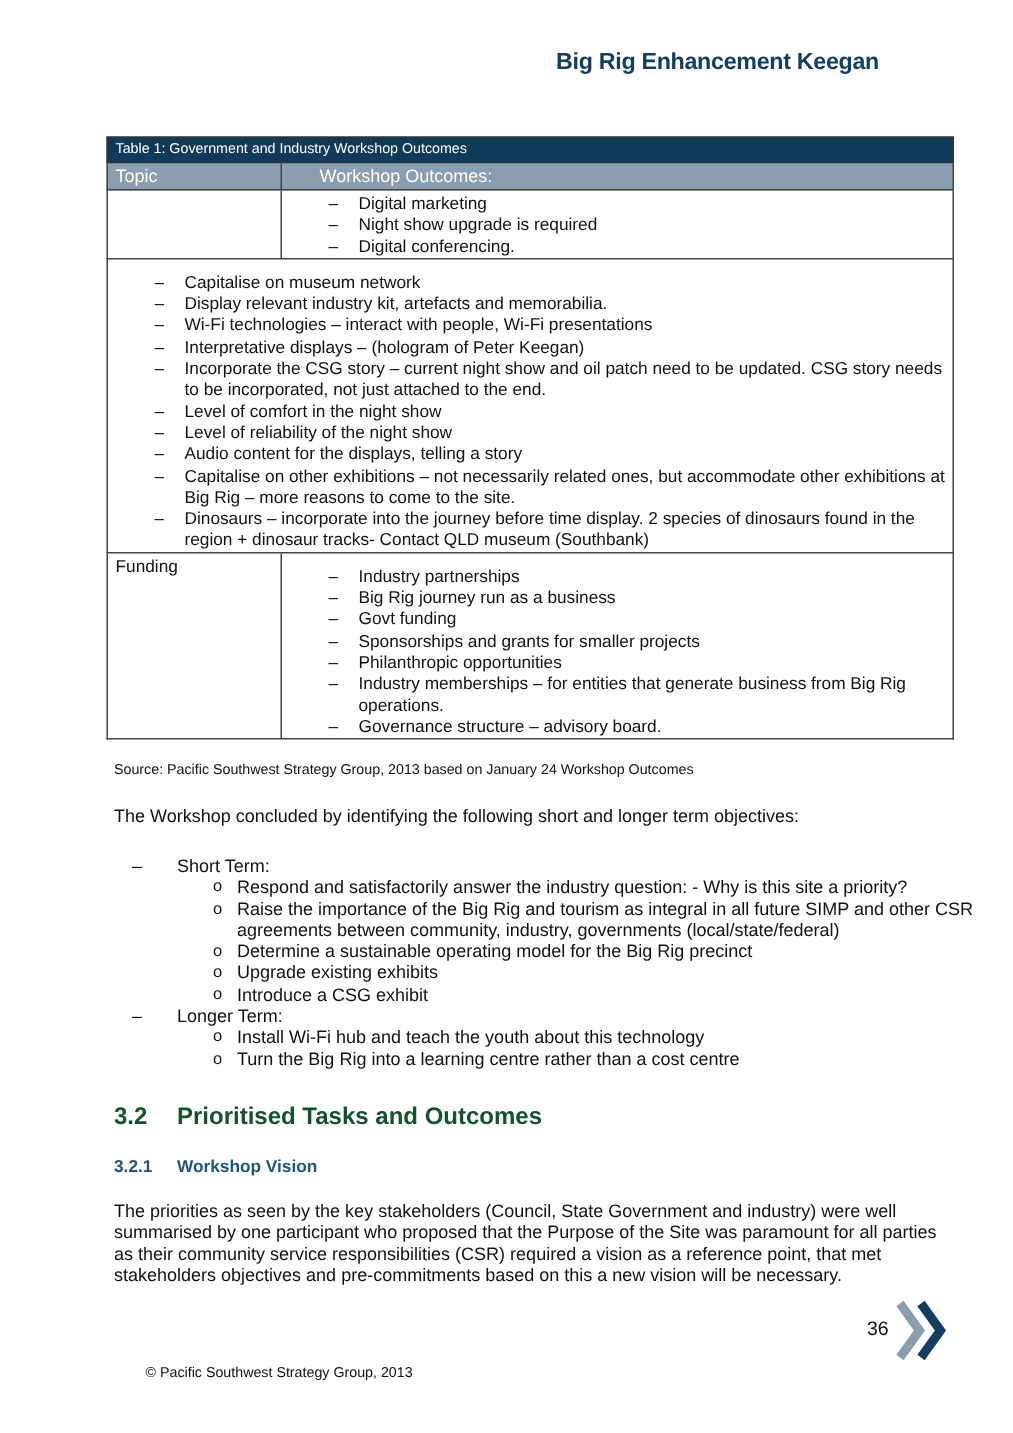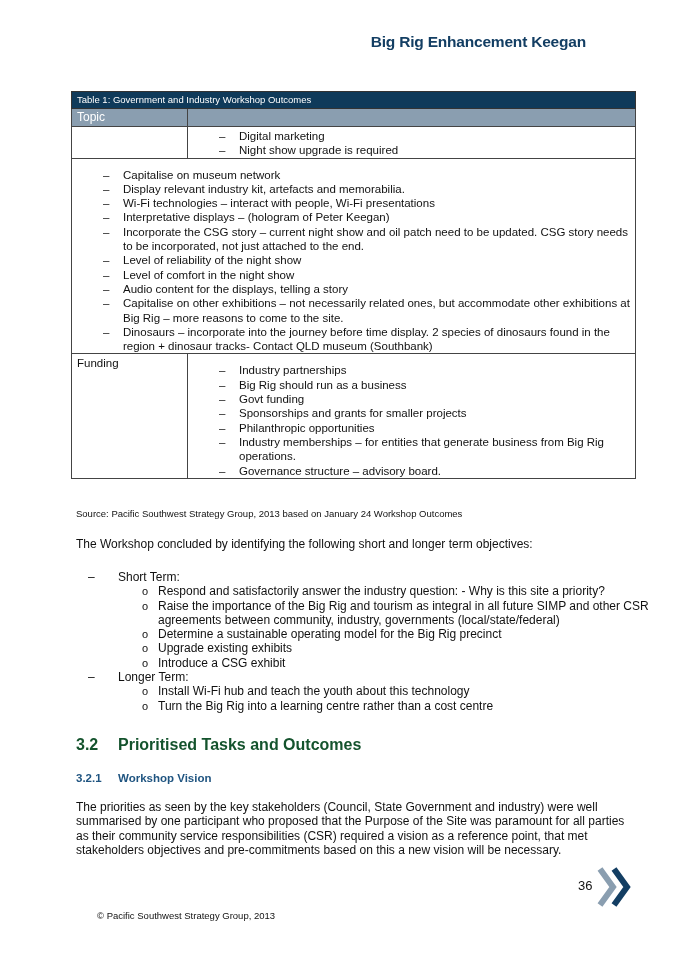--- a/index.html
+++ b/index.html
@@ -8,21 +8,21 @@
       font-family: "Liberation Sans", "DejaVu Sans", sans-serif;
       color: #111;
     }
     .hdr { position: absolute; right: 89px; top: 32px; text-align: right; }
     .hdr-title { font-size: 15.5px; font-weight: bold; color: #133e63; line-height: 19px; letter-spacing: -0.2px; }
     .hdr-sub { font-size: 15.5px; font-weight: bold; color: #8da0b0; line-height: 19px; letter-spacing: -0.2px; }
     .hdr-conf { color: #e01b24; font-size: 13px; }
 
     .tbl { position: absolute; left: 71px; top: 91px; width: 565px; border-collapse: collapse; font-size: 11.5px; }
     .tbl-caption { background: #0f3a5a; color: #fff; font-size: 9.5px; height: 16px; line-height: 16px; padding: 0 5px; border: 1px solid #333; }
-    .tbl-head { background: #8a9eb0; color: #fff; height: 17px; font-size: 12px; flex-direction: column; }
+    .tbl-head { background: #8a9eb0; color: #fff; height: 17px; font-size: 12px; }
     .tbl-head .c1, .tbl-head .c2 { padding: 0 5px; line-height: 17px; }
     .row { display: flex; border-left: 1px solid #444; border-right: 1px solid #444; border-bottom: 1px solid #444; }
     .tbl-head.row { border-top: none; }
     .c1 { width: 105px; border-right: 1px solid #444; padding: 2px 5px; line-height: 14px; }
     .c2 { flex: 1; padding: 2px 5px 0 5px; margin-left: 20px; }
     ul.dash { list-style: none; margin: 0; padding: 0; }
     ul.dash li { position: relative; padding-left: 26px; line-height: 14.3px; }
     ul.dash li::before { content: "\2013"; position: absolute; left: 6px; top: 0; }
     .pad-top { padding-top: 9px; }
 
@@ -58,47 +58,48 @@
     <div class="c1">Topic</div>
     <div class="c2">Workshop Outcomes:</div>
   </div>
 
   <div class="row">
     <div class="c1"></div>
     <div class="c2">
       <ul class="dash">
         <li>Digital marketing</li>
         <li>Night show upgrade is required</li>
+        <li>Digital conferencing.</li>
       </ul>
     </div>
   </div>
 
   <div class="row">
     <div class="c2 pad-top">
       <ul class="dash">
         <li>Capitalise on museum network</li>
         <li>Display relevant industry kit, artefacts and memorabilia.</li>
         <li>Wi-Fi technologies – interact with people, Wi-Fi presentations</li>
         <li>Interpretative displays – (hologram of Peter Keegan)</li>
         <li>Incorporate the CSG story – current night show and oil patch need to be updated. CSG story needs to be incorporated, not just attached to the end.</li>
+        <li>Level of comfort in the night show</li>
         <li>Level of reliability of the night show</li>
-        <li>Level of comfort in the night show</li>
         <li>Audio content for the displays, telling a story</li>
         <li>Capitalise on other exhibitions – not necessarily related ones, but accommodate other exhibitions at Big Rig – more reasons to come to the site.</li>
         <li>Dinosaurs – incorporate into the journey before time display. 2 species of dinosaurs found in the region + dinosaur tracks-  Contact QLD museum (Southbank)</li>
       </ul>
     </div>
   </div>
 
   <div class="row">
     <div class="c1">Funding</div>
     <div class="c2 pad-top">
       <ul class="dash">
         <li>Industry partnerships</li>
-        <li>Big Rig should run as a business</li>
+        <li>Big Rig journey run as a business</li>
         <li>Govt funding</li>
         <li>Sponsorships and grants for smaller projects</li>
         <li>Philanthropic opportunities</li>
         <li>Industry memberships – for entities that generate business from Big Rig operations.</li>
         <li>Governance structure – advisory board.</li>
       </ul>
     </div>
   </div>
 </div>
 

